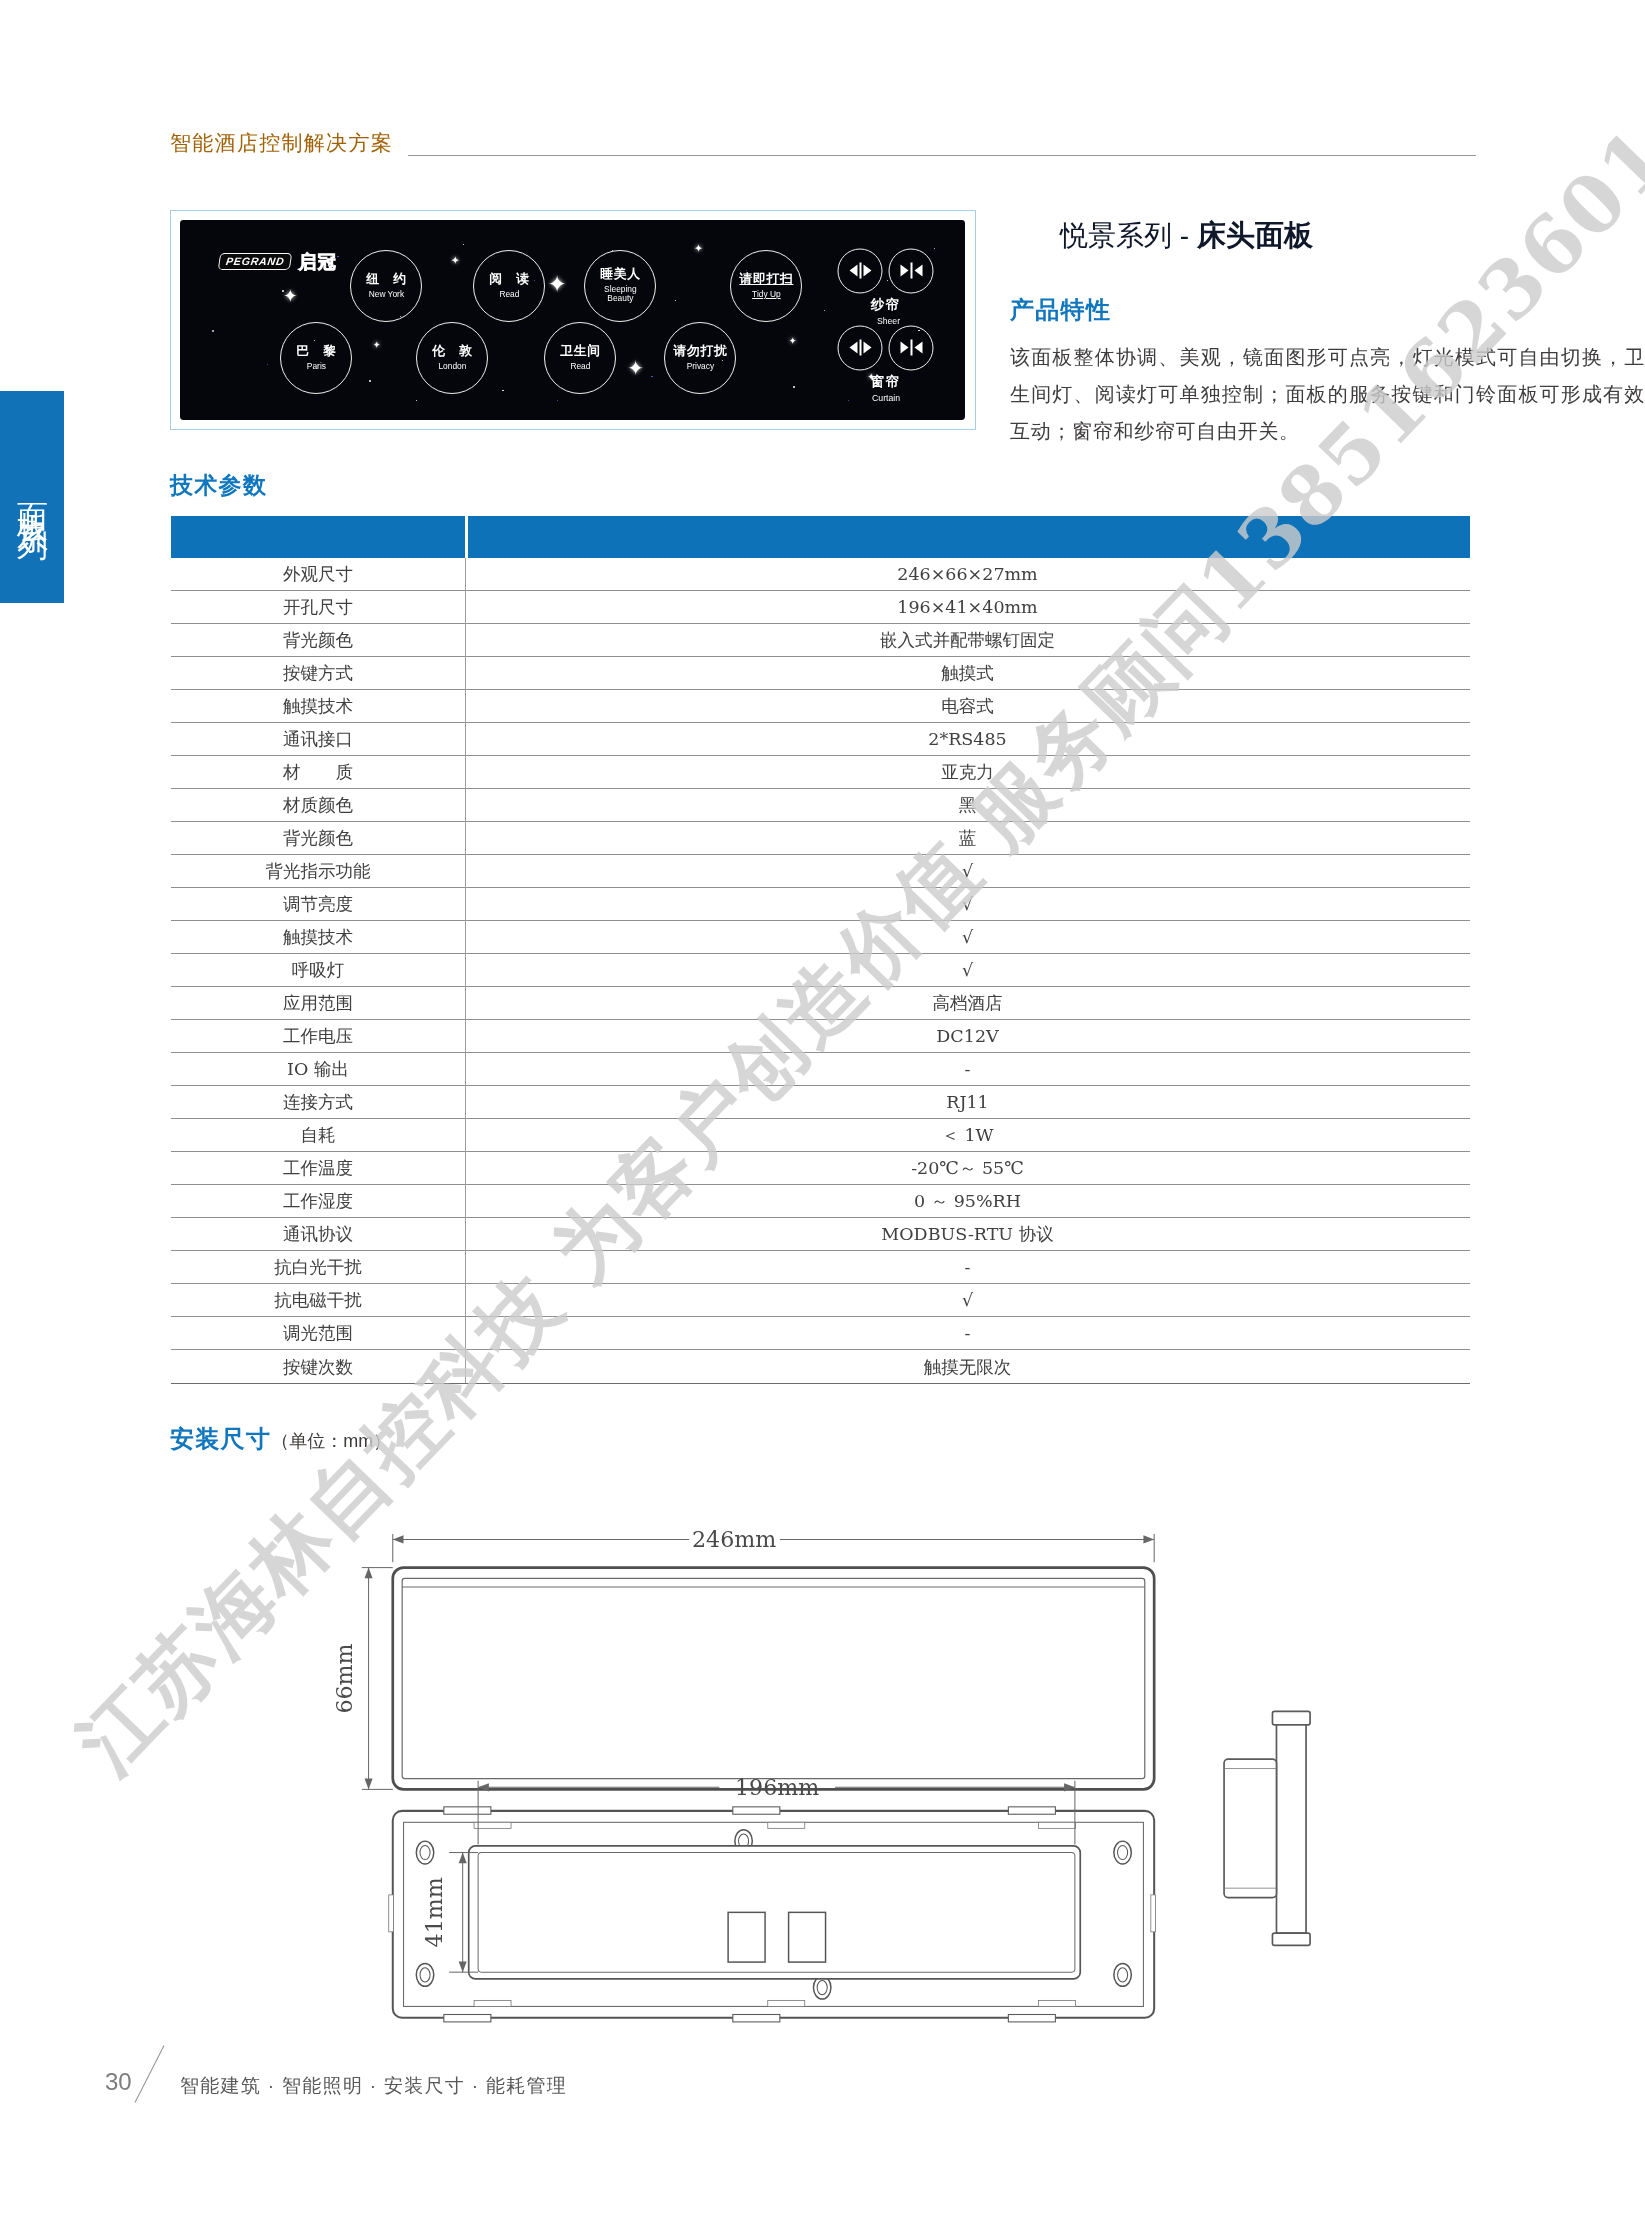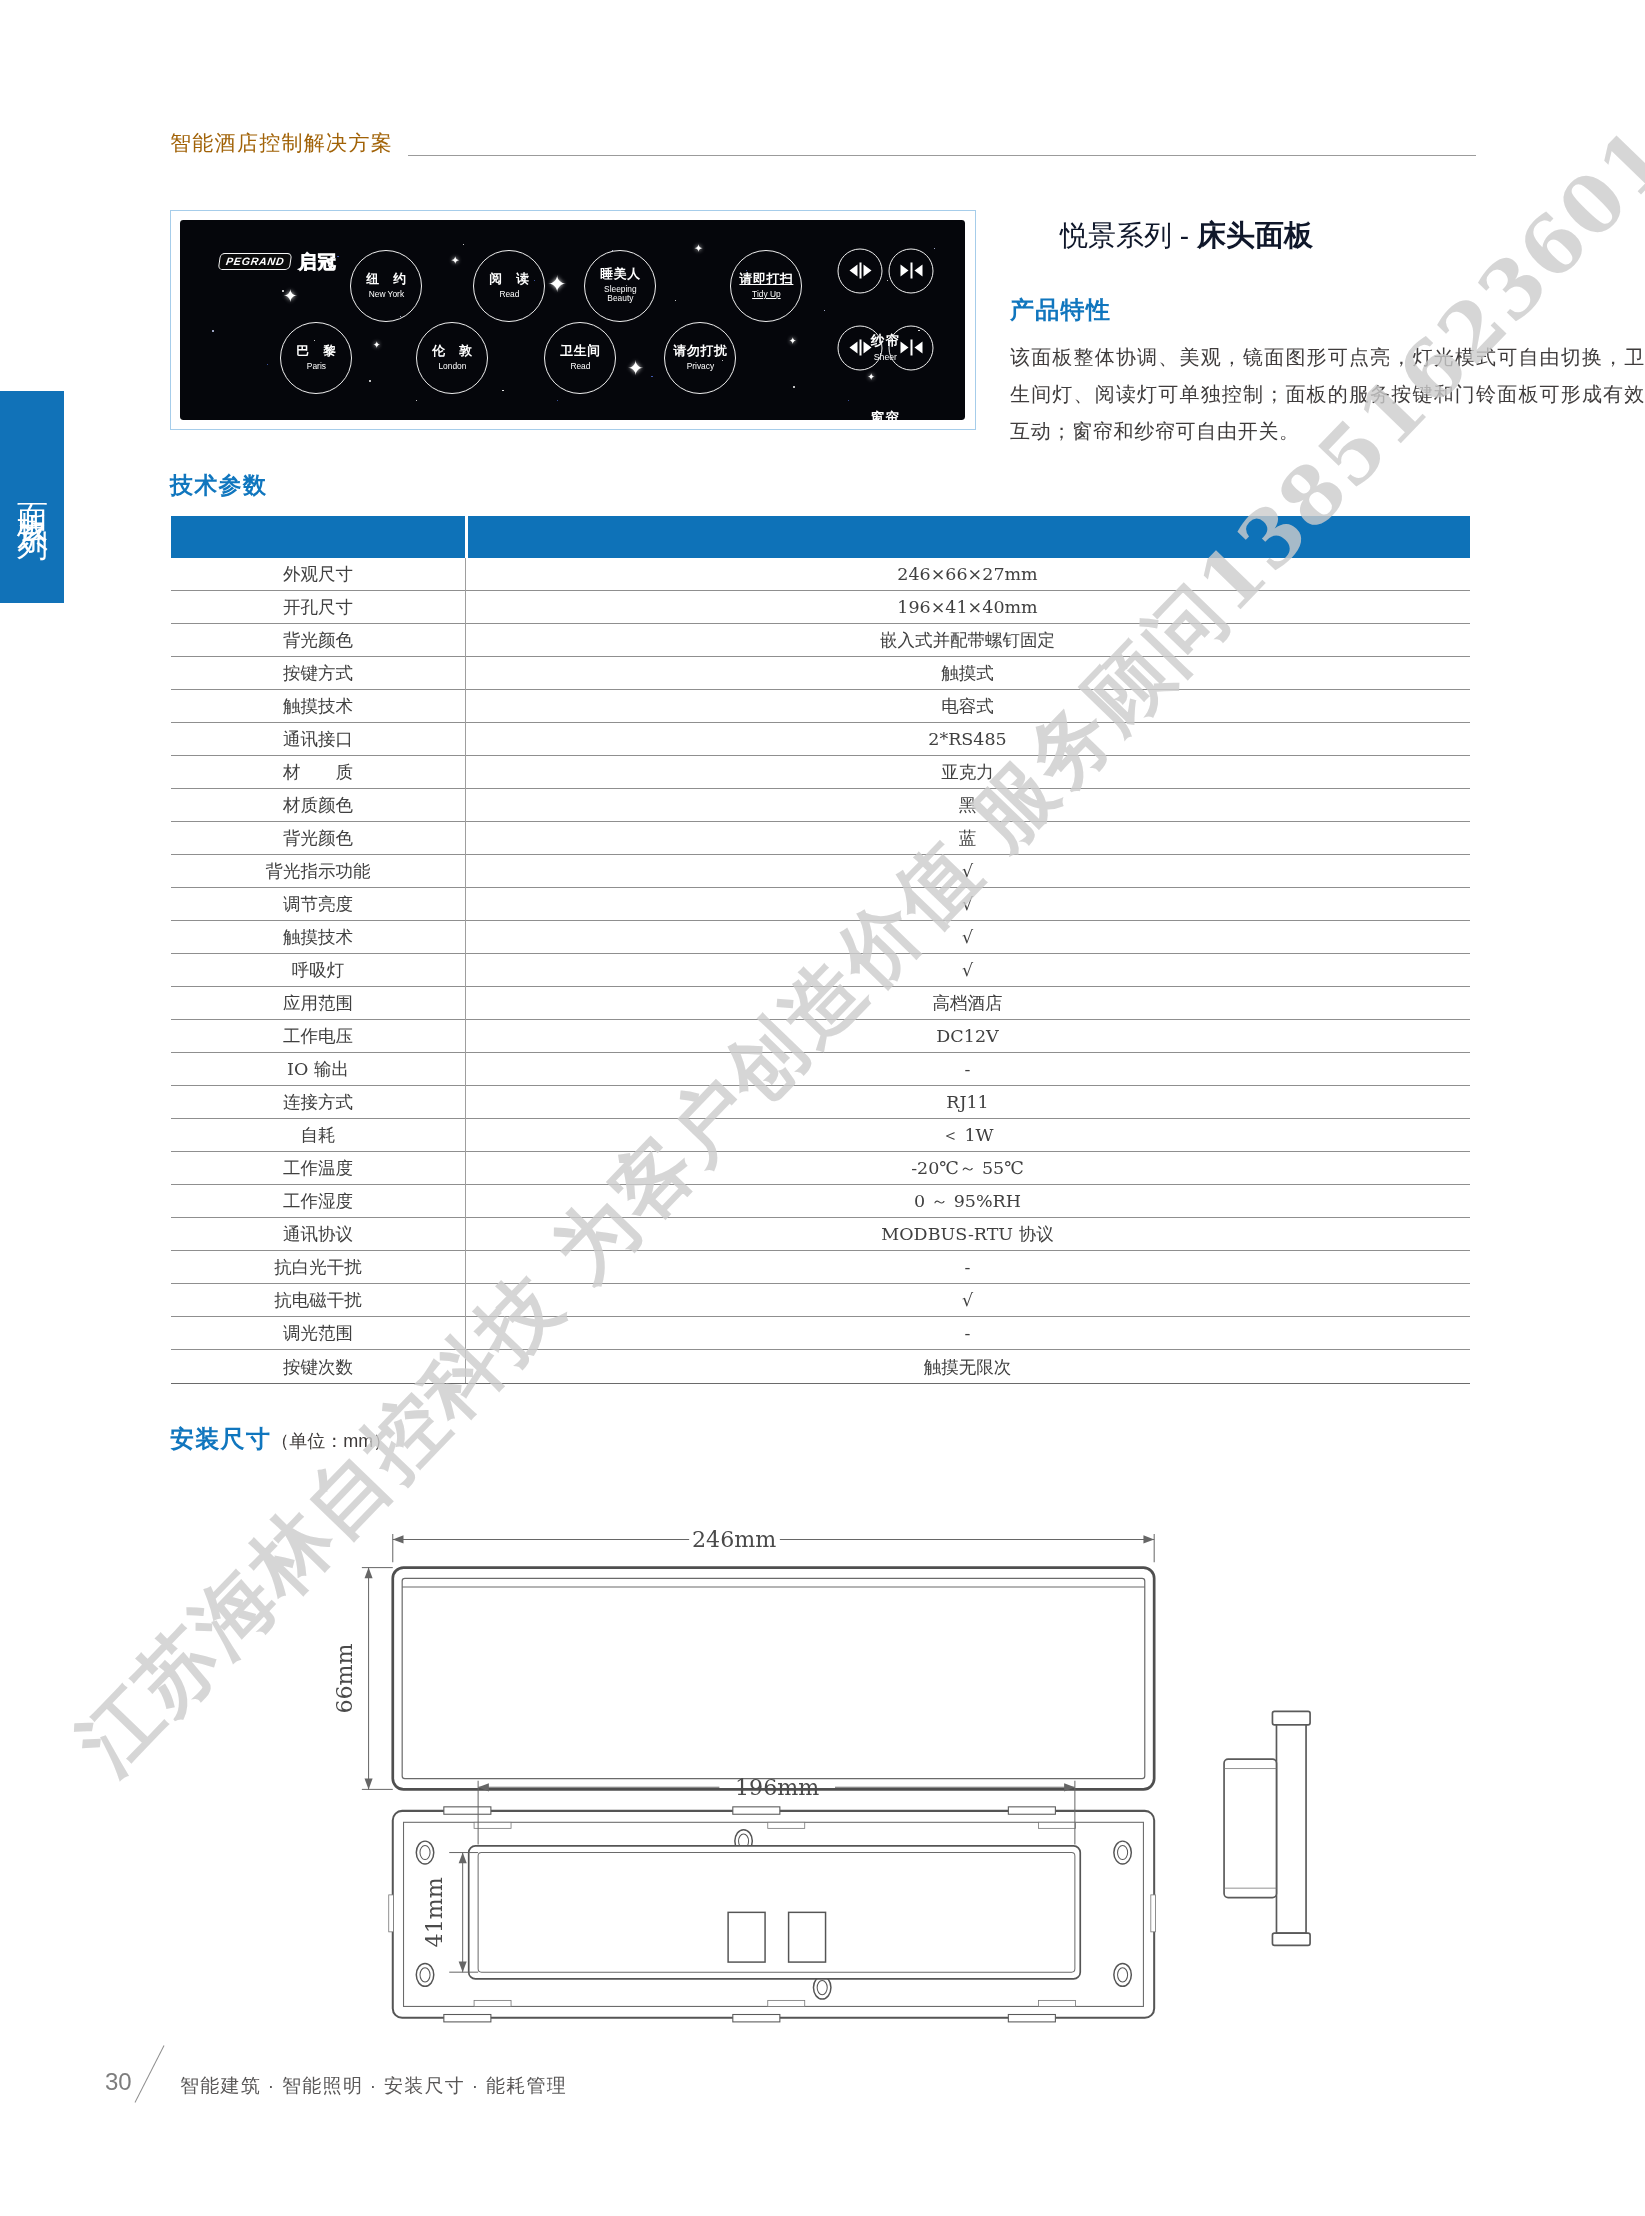--- a/index.html
+++ b/index.html
@@ -21,21 +21,21 @@
   .logo{left:39px;top:30px;display:flex;align-items:center;gap:6.7px;}
   .logo-box{border:1.3px solid #f5f5f5;border-radius:4.7px;padding:1.3px 6px;transform:skewX(-8deg);color:#fff;font-weight:bold;font-style:italic;font-size:10.7px;letter-spacing:0.7px;background:#0a0a0a;}
   .logo-cn{color:#0a0a0a;font-size:18px;font-weight:bold;-webkit-text-stroke:0.9px #ffffff;letter-spacing:1.3px;}
   .pbtn{width:70px;height:70px;border:1.7px solid #f0f0f0;border-radius:50%;transform:translate(-50%,-50%);display:flex;flex-direction:column;align-items:center;justify-content:center;color:#fff;text-align:center;}
   .pbtn .cn{font-size:12.8px;font-weight:bold;letter-spacing:0.7px;line-height:1.1;}
   .pbtn .en{font-size:8.4px;line-height:1.15;margin-top:3.4px;width:58px;}
   .abtn{width:43px;height:43px;border:1.7px solid #f0f0f0;border-radius:50%;transform:translate(-50%,-50%);display:flex;align-items:center;justify-content:center;gap:2px;}
   .tri-l{width:0;height:0;border-top:6px solid transparent;border-bottom:6px solid transparent;border-right:8.7px solid #fff;}
   .tri-r{width:0;height:0;border-top:6px solid transparent;border-bottom:6px solid transparent;border-left:8.7px solid #fff;}
   .abar{width:2.4px;height:16px;background:#fff;}
-  .curtain-label{transform:translate(-50%,0);text-align:center;color:#fff;margin-top:36px;}
+  .curtain-label{transform:translate(-50%,0);text-align:right;color:#fff;}
   .curtain-label .cn{font-size:13.4px;font-weight:bold;letter-spacing:1.3px;}
   .curtain-label .en{font-size:8.7px;margin-top:2px;}
   .star{position:absolute;border-radius:50%;}
   .sparkle{position:absolute;color:#fff;text-shadow:0 0 4px rgba(255,255,255,.9);transform:translate(-50%,-50%);}
 
   
   .series-title{left:1060px;top:216px;font-size:28px;color:#0f172a;}
   .series-title b{font-size:29px;}
   .feat-head{left:1010px;top:294px;font-size:24px;color:#1076be;font-weight:600;letter-spacing:1.3px;}
   .feat-text{left:1010px;top:339px;width:635px;font-size:20px;line-height:1.85;color:#3f3c3c;text-align:justify;letter-spacing:0.7px;}

